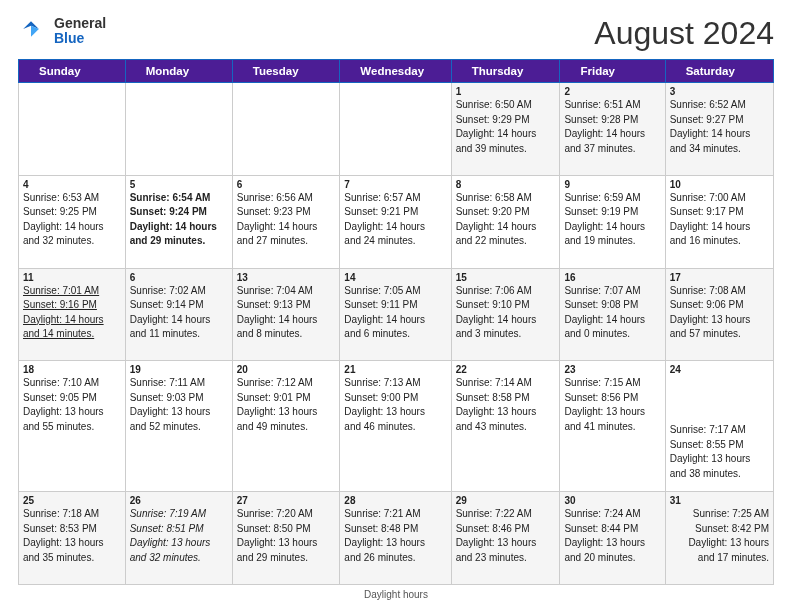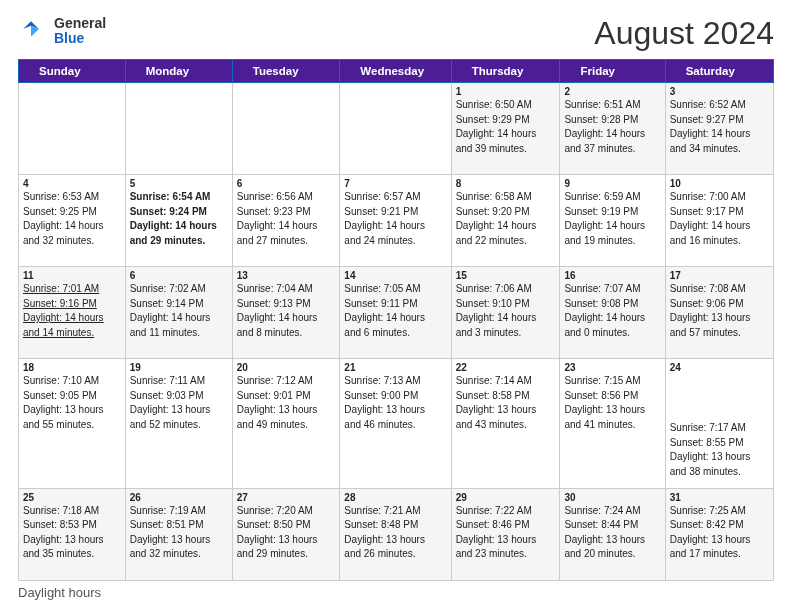--- a/index.html
+++ b/index.html
@@ -94,24 +94,24 @@
     }
     .day-info {
       font-size: 10px;
       line-height: 1.45;
       color: #222;
     }
     .empty {
       background: #fff !important;
     }
     .footer-note {
-      font-size: 13px;
+      font-size: 10px;
       color: #555;
       margin-top: 4px;
-      text-align: left;
+      text-align: center;
     }
   </style>
 </head>
 <body>
 
 <div class="page">
   <div class="header">
     <div class="logo">
       <div>
         <svg class="logo-icon" viewBox="0 0 28 28" width="28" height="28">
@@ -326,21 +326,21 @@
           <tr>
             <td>
               <span class="day-num">25</span>
               <div class="day-info" style="white-space: pre-line;">Sunrise: 7:18 AM
 Sunset: 8:53 PM
 Daylight: 13 hours
 and 35 minutes.</div>
             </td>
             <td>
               <span class="day-num">26</span>
-              <div class="day-info" style="white-space: pre-line;">Sunrise: 7:19 AM
+              <div class="day-info" style="white-space: pre-line; font-style: italic;">Sunrise: 7:19 AM
 Sunset: 8:51 PM
 Daylight: 13 hours
 and 32 minutes.</div>
             </td>
             <td>
               <span class="day-num">27</span>
               <div class="day-info" style="white-space: pre-line;">Sunrise: 7:20 AM
 Sunset: 8:50 PM
 Daylight: 13 hours
 and 29 minutes.</div>
@@ -361,21 +361,21 @@
             </td>
             <td>
               <span class="day-num">30</span>
               <div class="day-info" style="white-space: pre-line;">Sunrise: 7:24 AM
 Sunset: 8:44 PM
 Daylight: 13 hours
 and 20 minutes.</div>
             </td>
             <td>
               <span class="day-num">31</span>
-              <div class="day-info" style="white-space: pre-line;">Sunrise: 7:25 AM
+              <div class="day-info" style="white-space: pre-line; text-align: right;">Sunrise: 7:25 AM
 Sunset: 8:42 PM
 Daylight: 13 hours
 and 17 minutes.</div>
             </td>
           </tr>
         </tbody>
     </table>
   </div>
 
   <div class="footer-note">Daylight hours</div>

